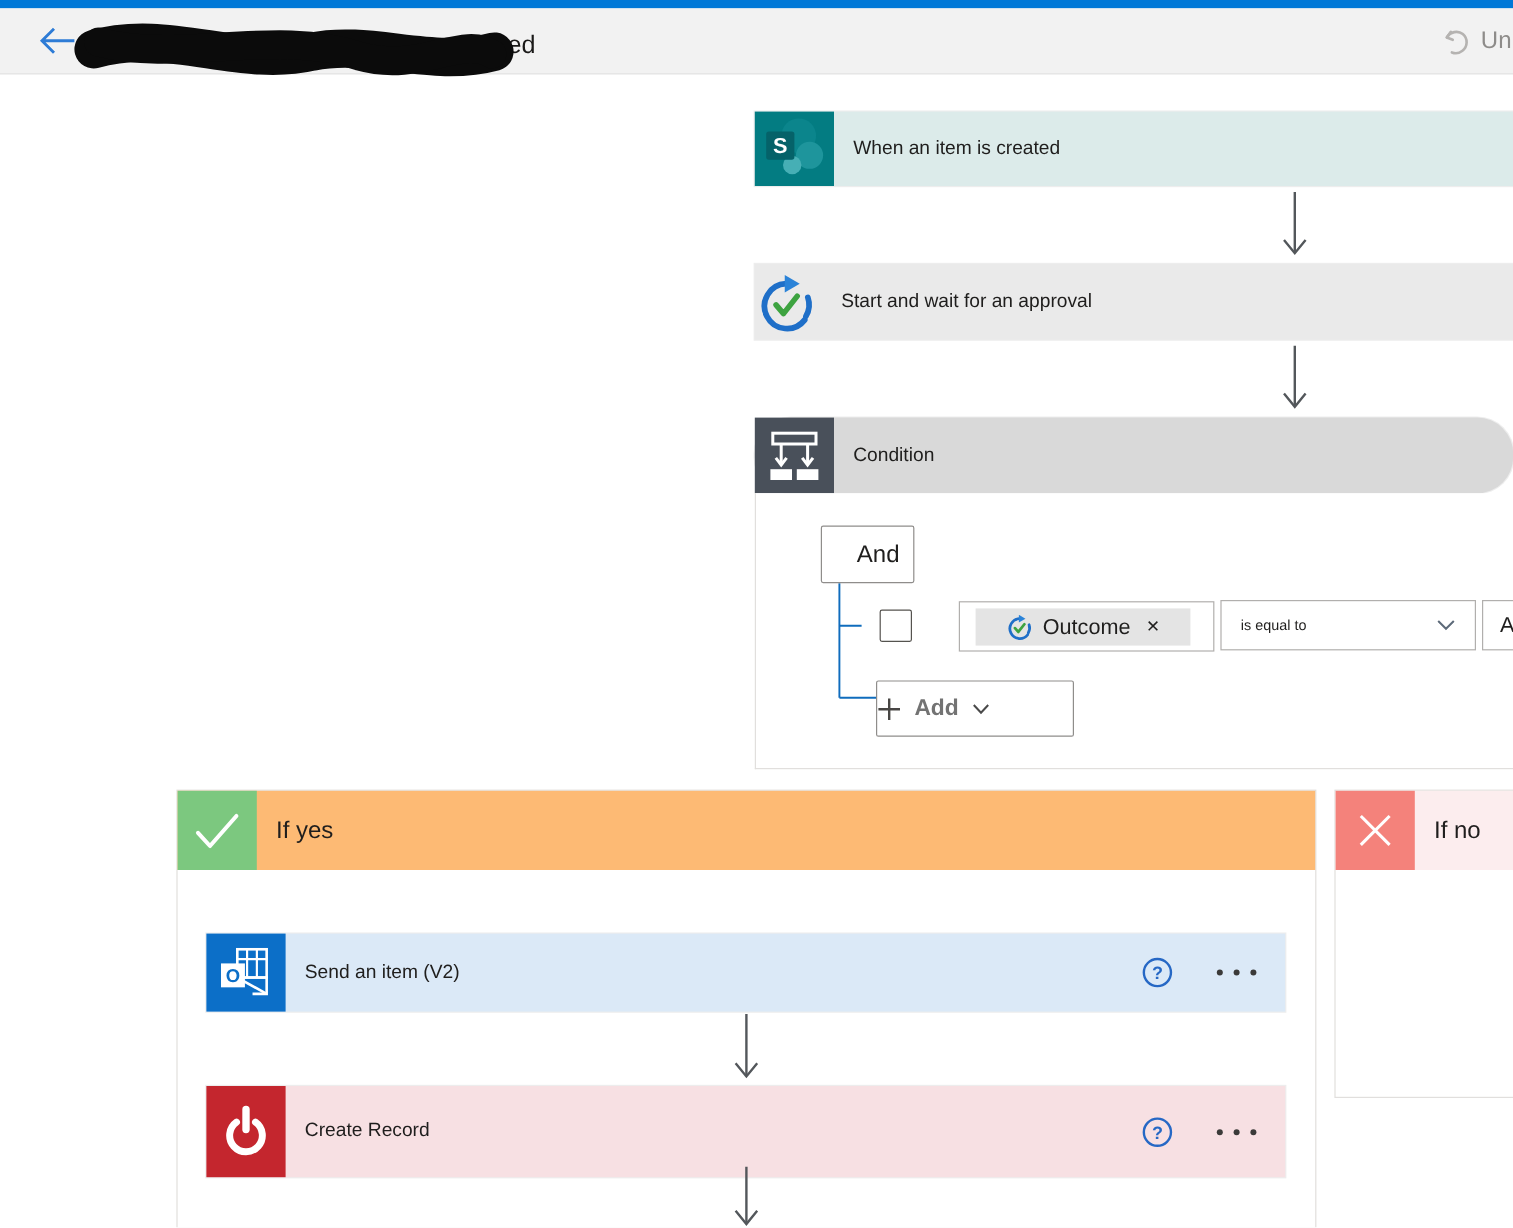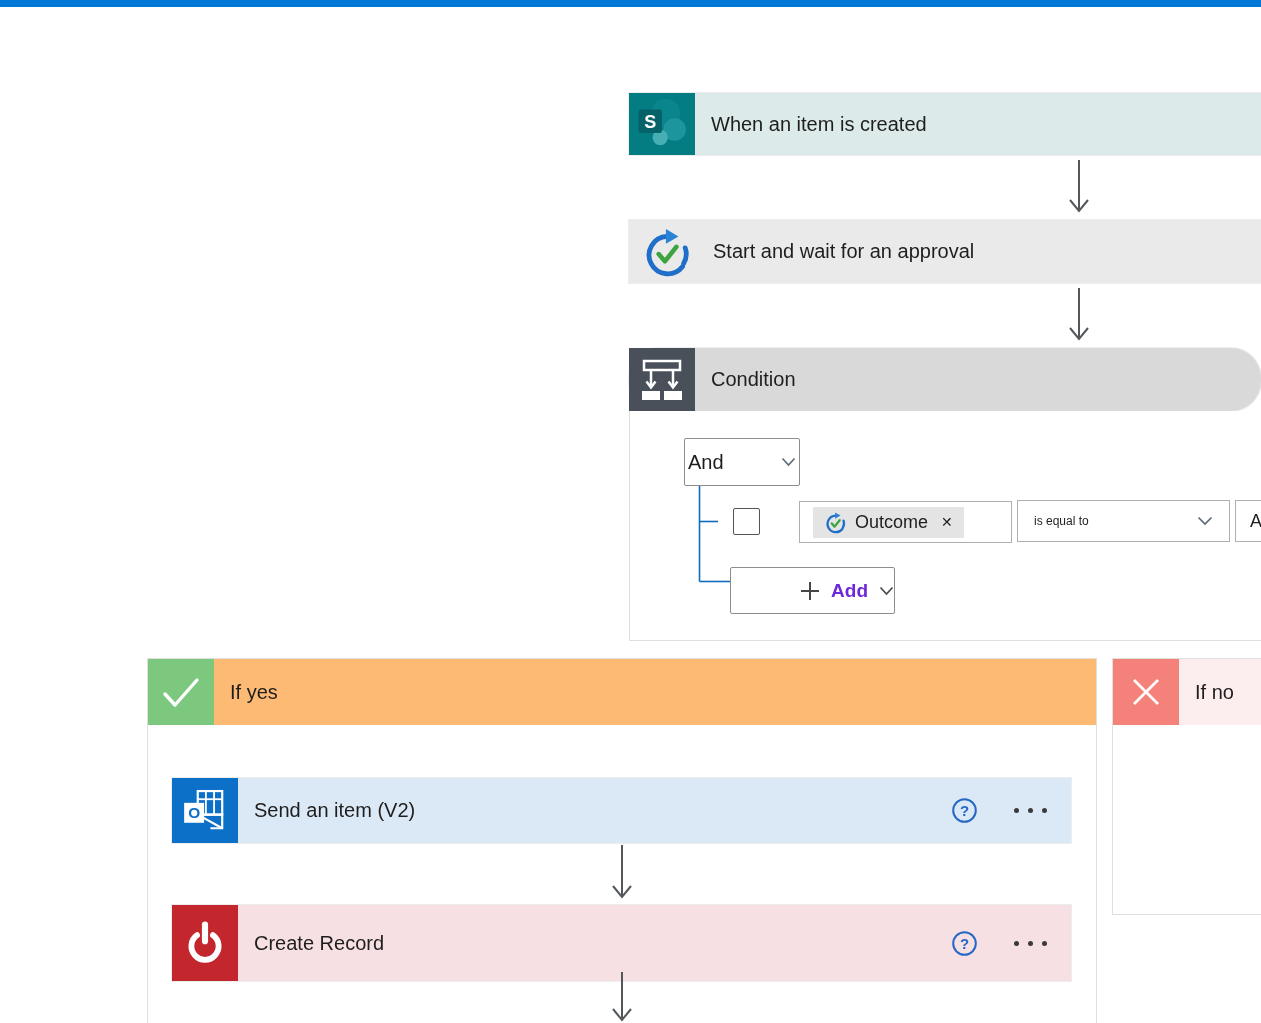--- a/index.html
+++ b/index.html
@@ -12,42 +12,42 @@
   #appbar { position:absolute; left:0; top:7px; width:1261px; height:55px; background:#F2F2F2; border-bottom:1px solid #E3E3E3; }
   #back-btn { position:absolute; left:30px; top:13px; width:36px; height:30px; background:none; border:none; cursor:pointer; }
   #title-prefix { position:absolute; left:68px; top:19px; font-size:21px; color:#1B1A19; z-index:1; }
   #scribble { position:absolute; left:50px; top:4px; z-index:2; }
   #title-suffix { position:absolute; left:423px; top:19px; font-size:21px; color:#1B1A19; z-index:1; }
   #undo-btn { position:absolute; left:1200px; top:15px; display:flex; align-items:center; gap:9px; font-size:20px; color:#8E8C8A; background:none; border:none; white-space:nowrap; }
 
   
   .card { position:absolute; display:flex; align-items:center; box-shadow:0 0 0 1px rgba(0,0,0,0.07); }
   .tile { width:66px; height:100%; flex:none; display:flex; align-items:center; justify-content:center; }
-  .card-title { font-size:20px; margin-left:16px; white-space:nowrap; }
+  .card-title { font-size:16px; margin-left:16px; white-space:nowrap; }
 
   #trigger-card   { left:629px; top:93px;  width:632px; height:62px; background:#DCEBEA; }
   #trigger-card .tile { background:#037C82; }
-  #approval-card  { left:629px; top:220px; width:632px; height:63px; background:#EAEAEA; padding-left:12px; }
+  #approval-card  { left:629px; top:220px; width:632px; height:63px; background:#EAEAEA; }
   #approval-card .card-title { margin-left:20px; }
   #condition-card { left:629px; top:348px; width:632px; height:63px; background:#D9D9D9;border-radius:30px; }
   #condition-card .tile { background:#49505A; }
 
   
   #condition-body { position:absolute; left:629px; top:411px; width:632px; height:230px; background:#fff;
                     border-left:1px solid #E1DFDD; border-bottom:1px solid #E1DFDD; }
   #tree-lines { position:absolute; left:0; top:0; }
   .ctl { position:absolute; background:#fff; border:1px solid #8F8D8B; display:flex; align-items:center; }
-  #and-box { left:54px; top:27px; width:116px; height:48px; border-radius:2px; padding:0 3px; justify-content:space-between; font-size:20px; cursor:pointer; }
+  #and-box { left:54px; top:27px; width:78px; height:48px; border-radius:2px; padding:0 29px; justify-content:space-between; font-size:20px; cursor:pointer; }
   #cond-checkbox { left:103px; top:97px; width:27px; height:27px; border:1px solid #55534F; border-radius:2px; background:#fff; cursor:pointer; position:absolute; }
   #token-field { left:169px; top:90px; width:213px; height:42px; border-color:#B1AFAD; padding-left:13px; }
-  #token { display:flex; align-items:center; gap:8px; background:#E4E4E4; height:31px; padding:0 11px; font-size:18px; }
+  #token { display:flex; align-items:center; gap:8px; background:#E4E4E4; height:31px; padding:0 25px; font-size:18px; }
   #token-dismiss { font-size:14px; font-weight:700; margin-left:5px; cursor:pointer; }
   #comparator-box { left:387px; top:89px; width:213px; height:42px; border-color:#B1AFAD; padding:0 16px; justify-content:space-between; font-size:12px; cursor:pointer; }
   #value-field { left:605px; top:89px; width:130px; height:42px; border-color:#B1AFAD; padding-left:14px; font-size:18px; }
-  #add-btn { left:100px; top:156px; width:165px; height:47px; border-radius:2px; justify-content:flex-end; gap:11px; font-size:19px; font-weight:600; color:#6d28d9; cursor:pointer; }
+  #add-btn { left:100px; top:156px; width:165px; height:47px; border-radius:2px; justify-content:flex-start; gap:11px; font-size:19px; font-weight:600; color:#737373; cursor:pointer; }
 
   
   .branch { position:absolute; background:#fff; border:1px solid #E1DFDD; }
   #yes-branch { left:147px; top:658px; width:950px; height:366px; }
   #no-branch  { left:1112px; top:658px; width:162px; height:257px; }
   .branch-header { height:66px; display:flex; align-items:center; }
   #yes-branch .branch-header { background:#fdba74; }
   #no-branch  .branch-header { background:#FCEDEE; }
   .branch-tile { width:66px; height:66px; flex:none; display:flex; align-items:center; justify-content:center; }
   #yes-tile { background:#7CC87F; }
@@ -65,20 +65,40 @@
 
   .varrow { position:absolute; }
   svg text { font-family:"Liberation Sans","DejaVu Sans",sans-serif; }
 </style>
 </head>
 <body>
 
 <div id="stage">
 
   <div id="topbar"></div>
+  <div id="appbar">
+    <button id="back-btn">
+      <svg width="34" height="28" viewBox="0 0 34 28">
+        <path d="M31 14 H5 M14 4 L4 14 L14 24" fill="none" stroke="#2E7CD6" stroke-width="2.4"></path>
+      </svg>
+    </button>
+    <span id="title-prefix">W</span>
+    <svg id="scribble" width="392" height="56" viewBox="0 0 392 56">
+      <path d="M28 30 C 90 12, 150 46, 210 32 C 260 22, 310 46, 362 32" fill="none" stroke="#0B0B0B" stroke-width="32" stroke-linecap="round" stroke-linejoin="round"></path>
+      <path d="M32 24 C 100 42, 180 12, 250 36 C 300 50, 335 18, 360 34" fill="none" stroke="#0B0B0B" stroke-width="24" stroke-linecap="round" stroke-linejoin="round"></path>
+    </svg>
+    <span id="title-suffix">ed</span>
+    <button id="undo-btn">
+      <svg width="25" height="25" viewBox="0 0 25 25">
+        <path d="M9 4.5 L5.6 9.2 L10.6 11.2" fill="none" stroke="#B5B3B1" stroke-width="2.2" stroke-linecap="round" stroke-linejoin="round"></path>
+        <path d="M5.8 9.2 C 8.4 4.4, 15 3.1, 19 6.4 C 23.4 10.2, 23.2 16.8, 18.7 20.3 C 16.2 22.3, 12.8 22.8, 9.9 21.7" fill="none" stroke="#B5B3B1" stroke-width="2.2" stroke-linecap="round"></path>
+      </svg>
+      <span>Un</span>
+    </button>
+  </div>
 
   <section class="card" id="trigger-card">
     <div class="tile">
       <svg width="56" height="56" viewBox="0 0 62 62">
         <circle cx="35" cy="19" r="16" fill="#0B858C"></circle>
         <circle cx="45" cy="37" r="12.5" fill="#1E959C"></circle>
         <circle cx="29" cy="46" r="8.5" fill="#46AFB5"></circle>
         <rect x="5" y="15" width="26" height="26" rx="2.5" fill="#056269"></rect>
         <text x="18" y="35" text-anchor="middle" font-size="20" font-weight="bold" fill="#fff">S</text>
       </svg>

